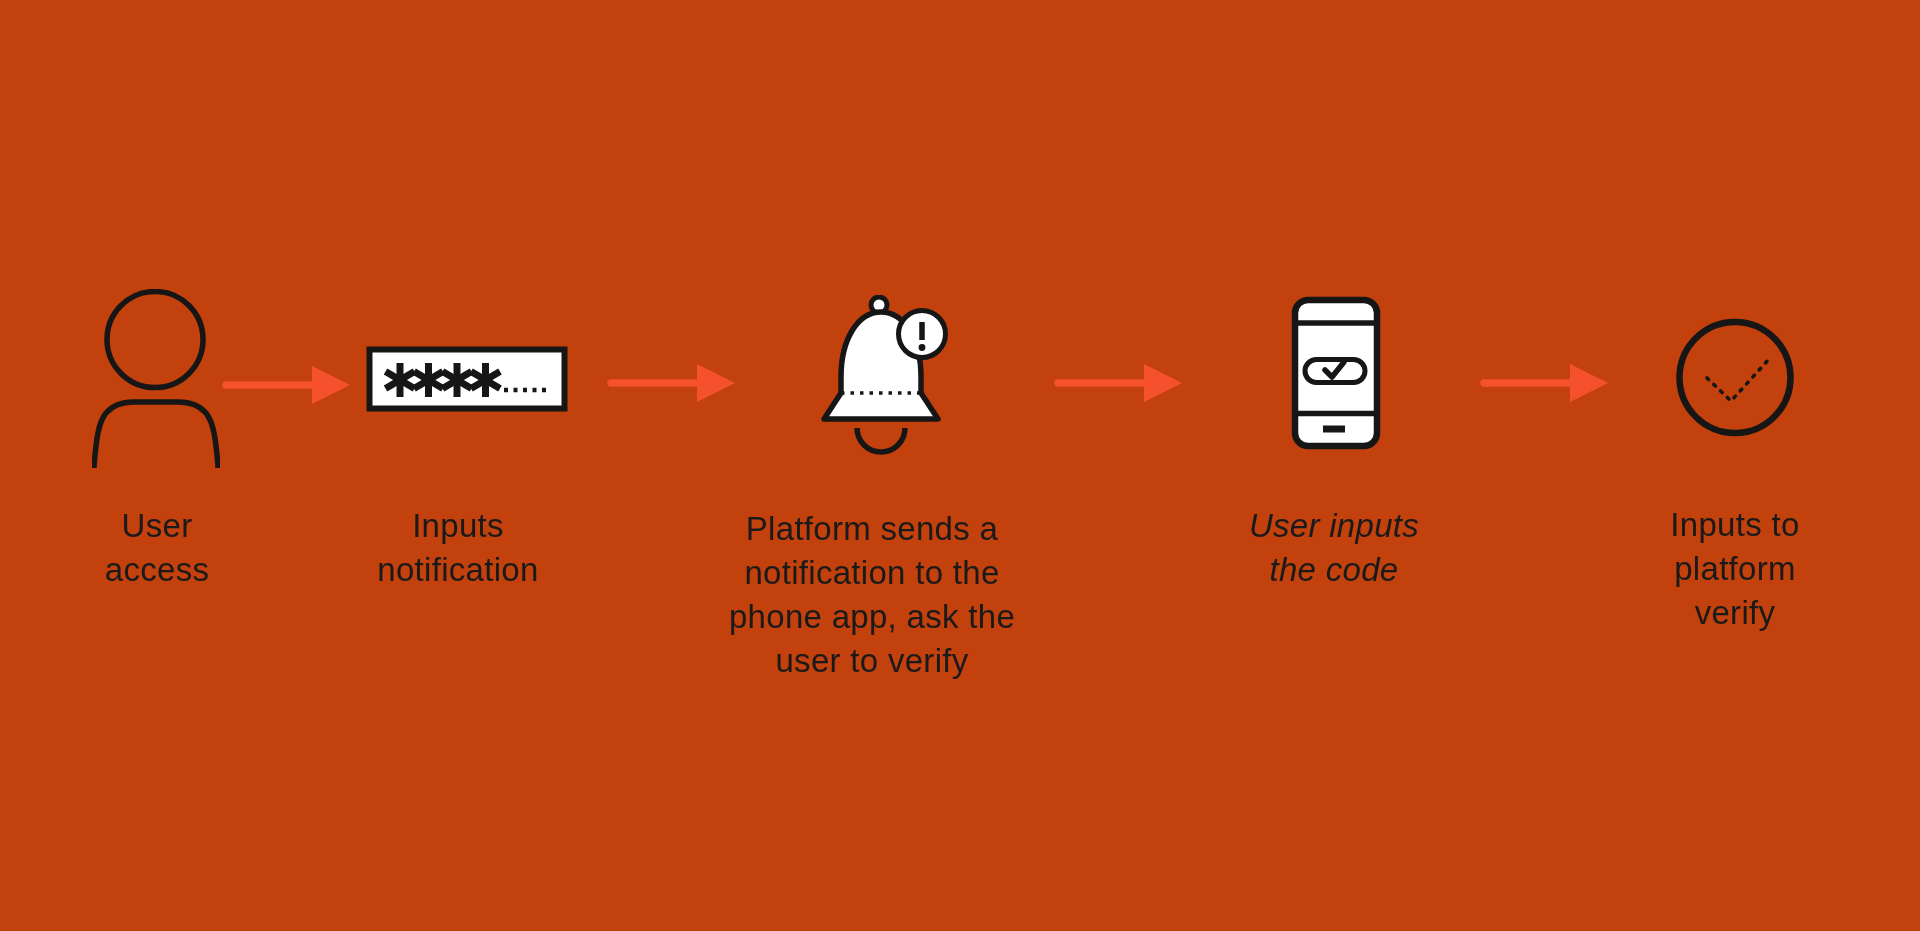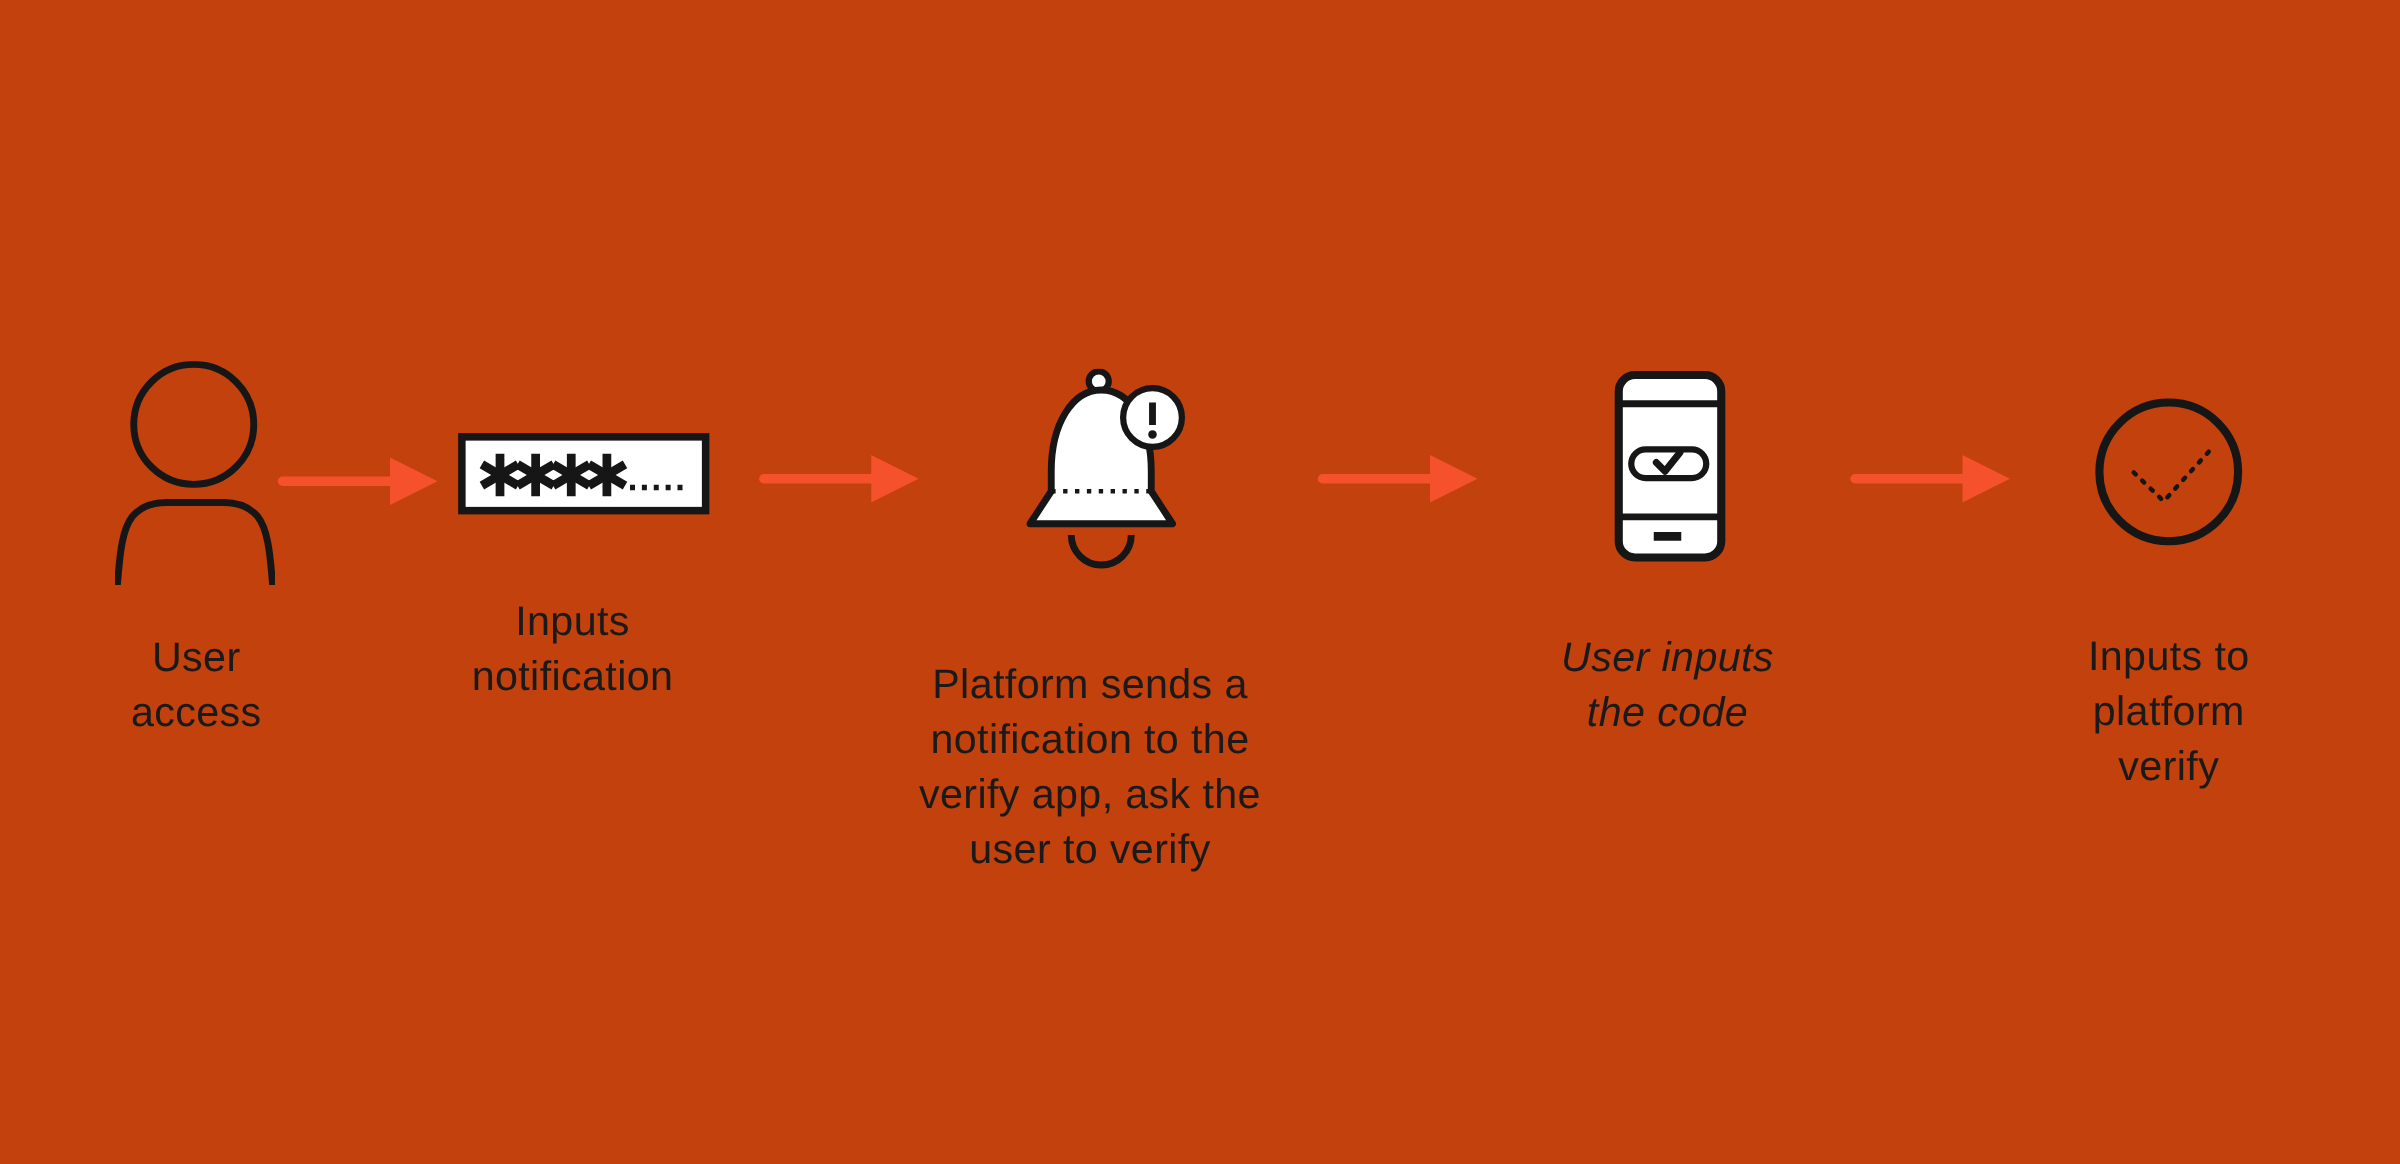--- a/index.html
+++ b/index.html
@@ -102,29 +102,29 @@
   <svg class="abs" style="left:1675px;top:317px;" width="120" height="120" viewBox="0 0 120 120">
     <circle cx="60" cy="60.5" r="55.5" fill="none" stroke="#161616" stroke-width="6.5"></circle>
     <polyline points="32,61 56,84 95,41" fill="none" stroke="#161616" stroke-width="3.6" stroke-dasharray="2.2 7.2" stroke-linecap="round" stroke-linejoin="round"></polyline>
   </svg>
 
   <div class="step-label" style="left:27px;top:504px;width:260px;">
     <span>User</span>
     <span>access</span>
   </div>
 
-  <div class="step-label" style="left:308px;top:475px;width:300px;">
+  <div class="step-label" style="left:308px;top:504px;width:300px;">
     <span>Inputs</span>
     <span>notification</span>
   </div>
 
-  <div class="step-label" style="left:652px;top:525px;width:440px;text-align:center;">
+  <div class="step-label" style="left:652px;top:507px;width:440px;text-align:center;">
     <span>Platform sends a</span>
     <span>notification to the</span>
-    <span>verify app, ask the</span>
+    <span>phone app, ask the</span>
     <span>user to verify</span>
   </div>
 
   <div class="step-label" style="left:1174px;top:504px;width:320px;font-style:italic;">
     <span>User inputs</span>
     <span>the code</span>
   </div>
 
   <div class="step-label" style="left:1585px;top:503px;width:300px;">
     <span>Inputs to</span>

